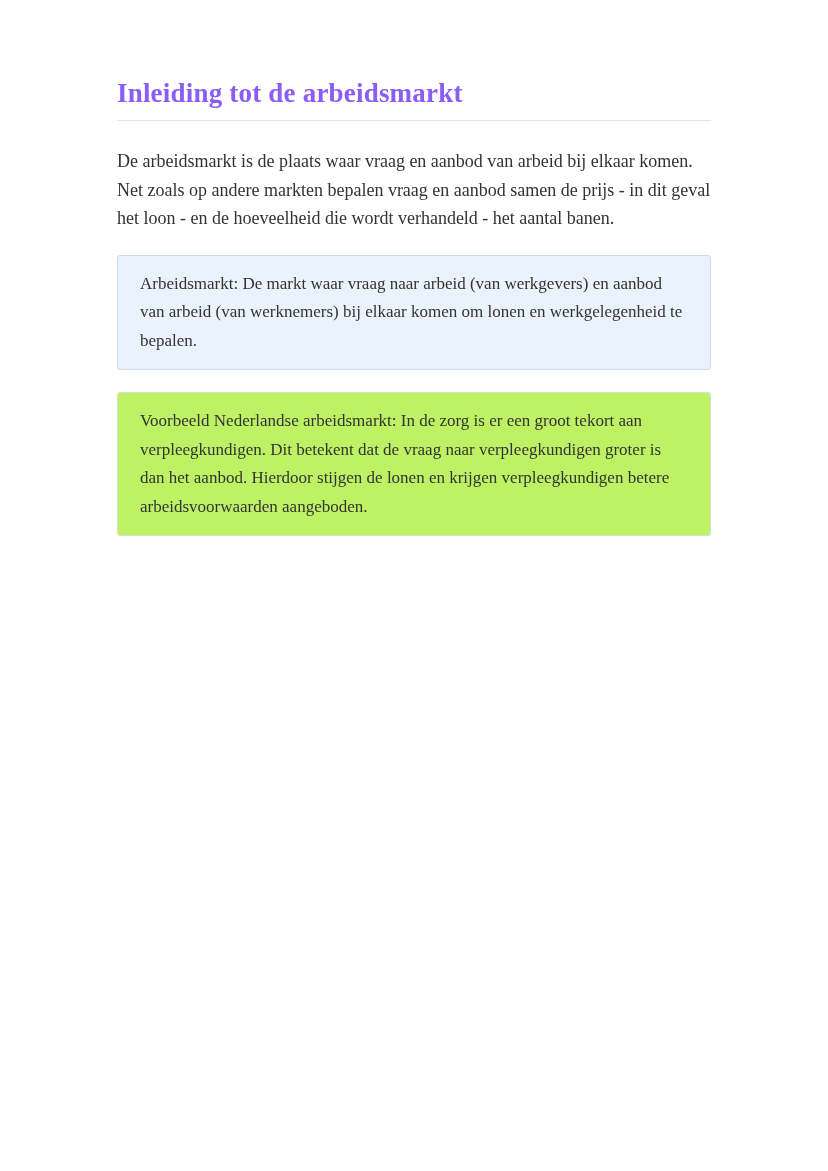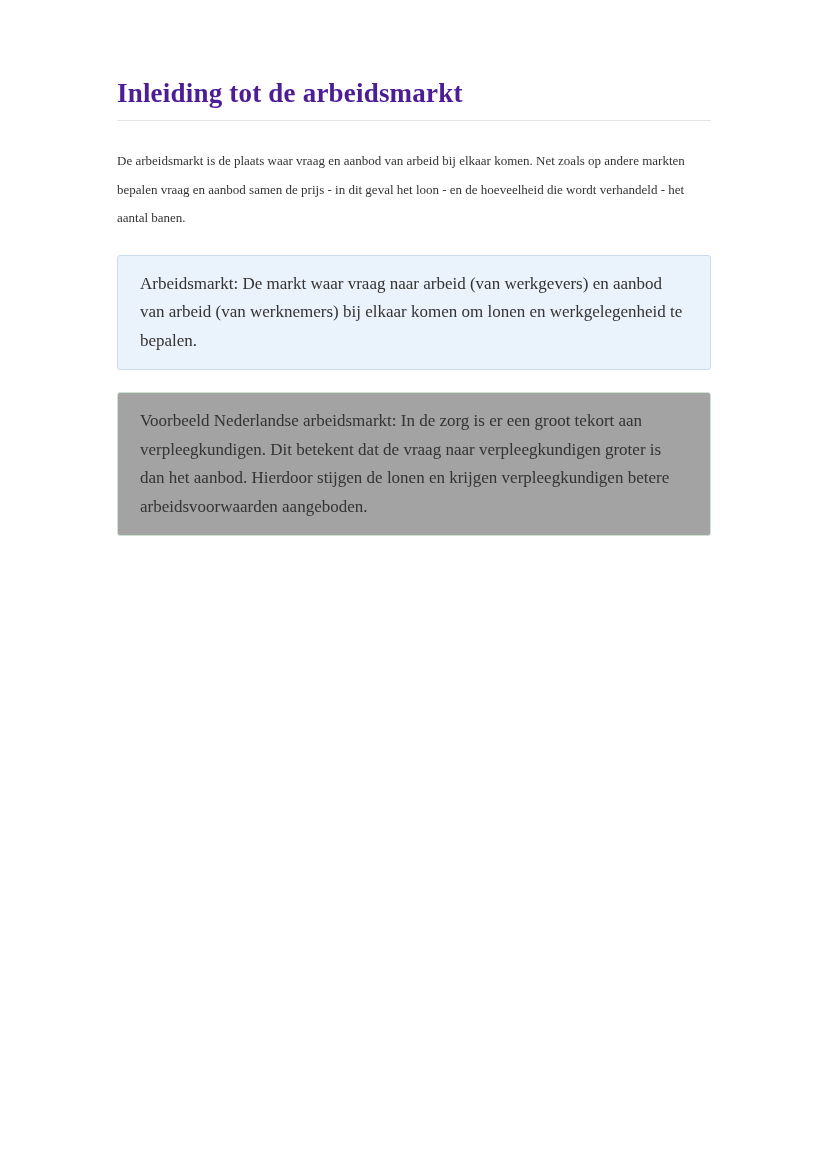--- a/index.html
+++ b/index.html
@@ -16,52 +16,52 @@
   .document-page {
     width: 594px;
     margin: 0 auto;
     padding-top: 76px;
   }
   h1.page-title {
     margin: 0 0 10px 0;
     font-size: 27px;
     line-height: 34px;
     font-weight: bold;
-    color: #4c1d95;
+    color: #8b5cf6;
     letter-spacing: 0.2px;
   }
   .title-divider {
     border: none;
     border-top: 1px solid #e4e4e4;
     margin: 0 0 26px 0;
   }
   p.body-paragraph {
     margin: 0 0 20px 0;
-    font-size: 13px;
+    font-size: 18px;
     line-height: 28.5px;
     color: #333333;
   }
   .callout {
     margin: 22px 0;
     padding: 14px 22px;
     border-radius: 3px;
     border: 1px solid transparent;
   }
   .callout p {
     margin: 0;
     font-size: 17px;
     line-height: 28.5px;
     color: #333333;
   }
   .callout.definition {
     background: #eaf2fb;
     border-color: #ccdcec;
   }
   .callout.example {
-    background: #a3a3a3;
+    background: #bef264;
     border-color: #cfe2d4;
   }
 </style>
 </head>
 <body>
 
 <main class="document-page">
 
   <h1 class="page-title">Inleiding tot de arbeidsmarkt</h1>
 

